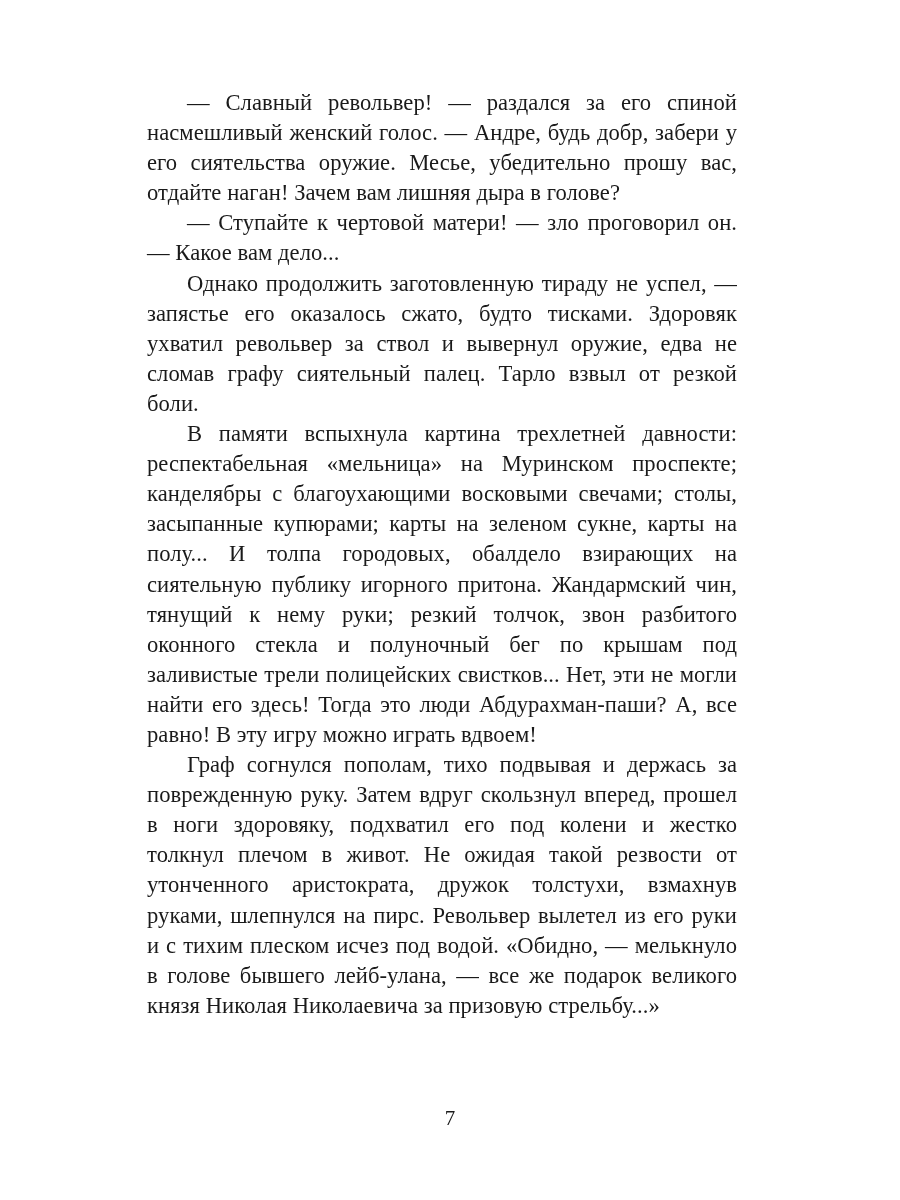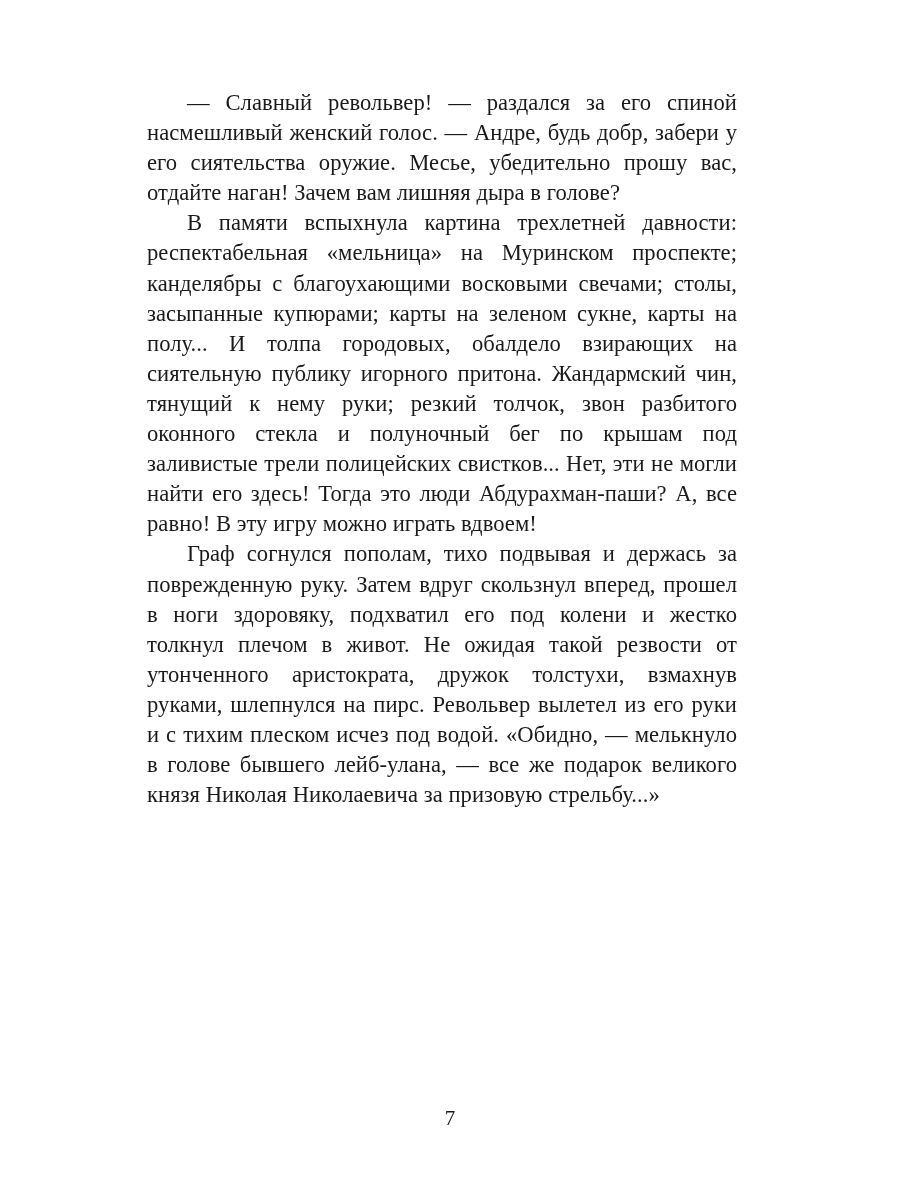--- a/index.html
+++ b/index.html
@@ -59,19 +59,21 @@
     font-family: "Liberation Serif", "DejaVu Serif", serif;
   }
 </style>
 </head>
 <body>
 
 <div class="page">
 
   <div class="text-block">
     <p class="para">— Славный револьвер! — раздался за его спиной насмешливый женский голос. — Андре, будь добр, забери у его сиятельства оружие. Месье, убедительно прошу вас, отдайте наган! Зачем вам лишняя дыра в голове?</p>
+    <p class="para">— Ступайте к чертовой матери! — зло проговорил он. — Какое вам дело...</p>
+    <p class="para">Однако продолжить заготовленную тираду не успел, — запястье его оказалось сжато, будто тисками. Здоровяк ухватил револьвер за ствол и вывернул оружие, едва не сломав графу сиятельный палец. Тарло взвыл от резкой боли.</p>
     <p class="para">В памяти вспыхнула картина трехлетней давности: респектабельная «мельница» на Муринском проспекте; канделябры с благоухающими восковыми свечами; столы, засыпанные купюрами; карты на зеленом сукне, карты на полу... И толпа городовых, обалдело взирающих на сиятельную публику игорного притона. Жандармский чин, тянущий к нему руки; резкий толчок, звон разбитого оконного стекла и полуночный бег по крышам под заливистые трели полицейских свистков... Нет, эти не могли найти его здесь! Тогда это люди Абдурахман-паши? А, все равно! В эту игру можно играть вдвоем!</p>
     <p class="para">Граф согнулся пополам, тихо подвывая и держась за поврежденную руку. Затем вдруг скользнул вперед, прошел в ноги здоровяку, подхватил его под колени и жестко толкнул плечом в живот. Не ожидая такой резвости от утонченного аристократа, дружок толстухи, взмахнув руками, шлепнулся на пирс. Револьвер вылетел из его руки и с тихим плеском исчез под водой. «Обидно, — мелькнуло в голове бывшего лейб-улана, — все же подарок великого князя Николая Николаевича за призовую стрельбу...»</p>
   </div>
 
   <div class="page-number">7</div>
 
 </div>
 
 </body></html>

